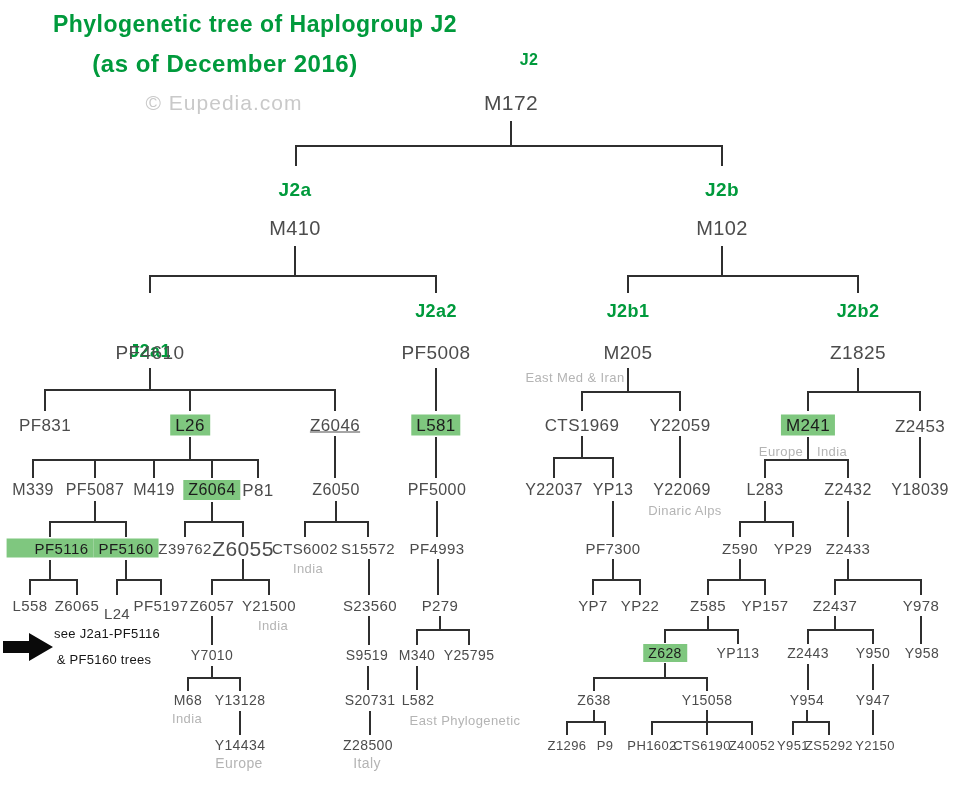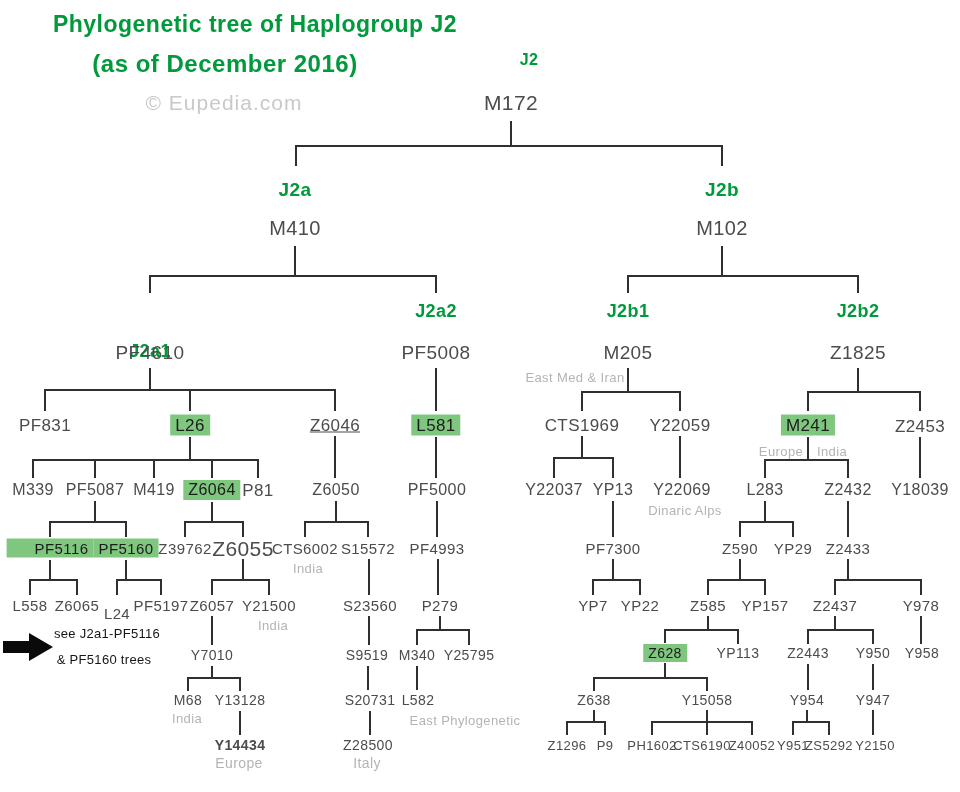--- a/index.html
+++ b/index.html
@@ -248,21 +248,21 @@
       <div class="node snp" style="left: 188px; top: 700px; font-size: 14px;">M68</div>
       <div class="node region" style="left: 187px; top: 718px; font-size: 13px;">India</div>
       <div class="node snp" style="left: 240px; top: 700px; font-size: 14px;">Y13128</div>
       <div class="node snp" style="left: 370px; top: 700px; font-size: 14px;">S20731</div>
       <div class="node snp" style="left: 418px; top: 700px; font-size: 14px;">L582</div>
       <div class="node region" style="left: 465px; top: 720px; font-size: 13px;">East Phylogenetic</div>
       <div class="node snp" style="left: 594px; top: 700px; font-size: 14px;">Z638</div>
       <div class="node snp" style="left: 707px; top: 700px; font-size: 14px;">Y15058</div>
       <div class="node snp" style="left: 807px; top: 700px; font-size: 14px;">Y954</div>
       <div class="node snp" style="left: 873px; top: 700px; font-size: 14px;">Y947</div>
-      <div class="node snp" style="left: 240px; top: 745px; font-size: 14px; font-weight: bold;">Y14434</div>
+      <div class="node snp" style="left: 240px; top: 745px; font-size: 14px;">Y14434</div>
       <div class="node region" style="left: 239px; top: 763px; font-size: 14px;">Europe</div>
       <div class="node snp" style="left: 368px; top: 745px; font-size: 14px;">Z28500</div>
       <div class="node region" style="left: 367px; top: 763px; font-size: 14px;">Italy</div>
       <div class="node snp" style="left: 567px; top: 745px; font-size: 13px;">Z1296</div>
       <div class="node snp" style="left: 605px; top: 745px; font-size: 13px;">P9</div>
       <div class="node snp" style="left: 652px; top: 745px; font-size: 13px;">PH1602</div>
       <div class="node snp" style="left: 702px; top: 745px; font-size: 13px;">CTS6190</div>
       <div class="node snp" style="left: 752px; top: 745px; font-size: 13px;">Z40052</div>
       <div class="node snp" style="left: 793px; top: 745px; font-size: 13px;">Y951</div>
       <div class="node snp" style="left: 829px; top: 745px; font-size: 13px;">ZS5292</div>

